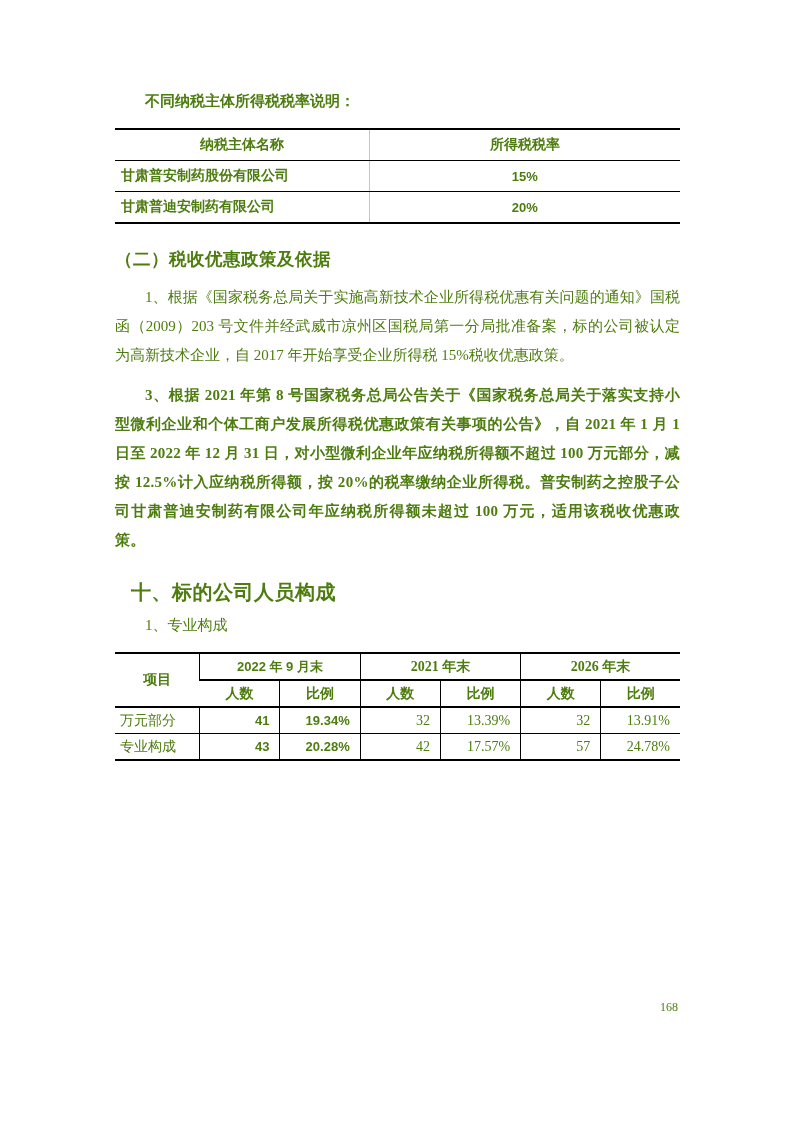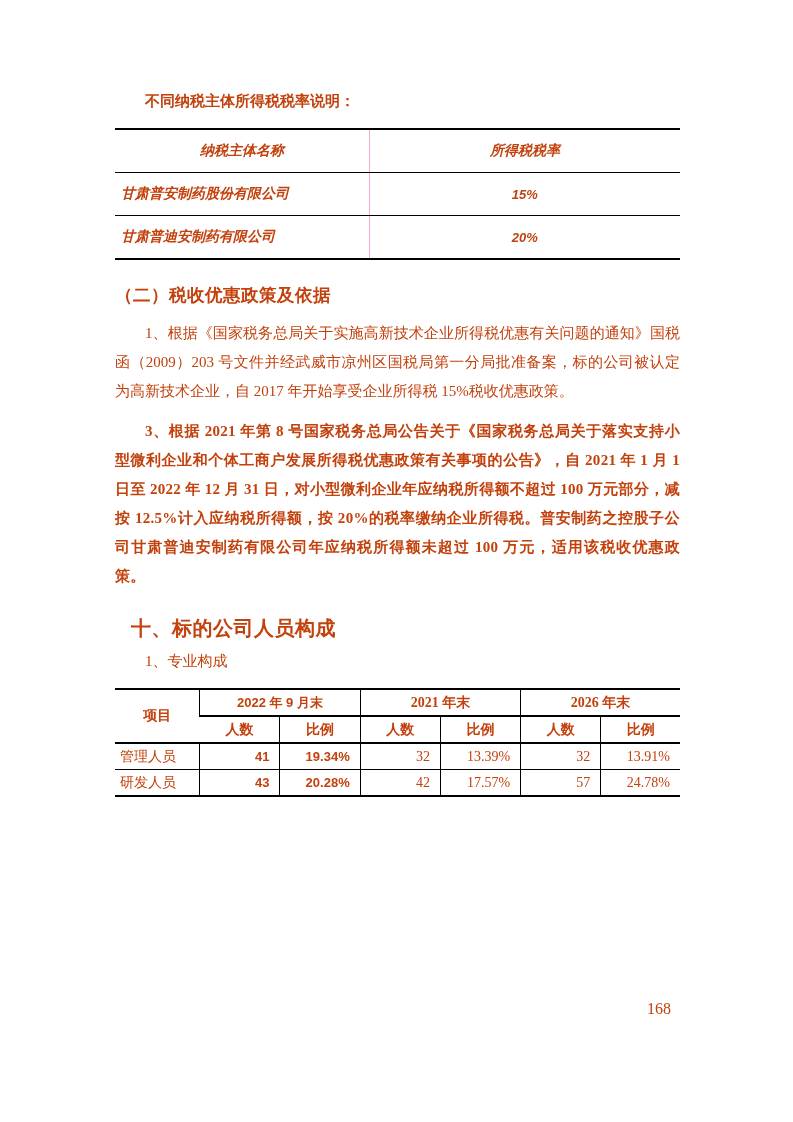--- a/index.html
+++ b/index.html
@@ -6,21 +6,21 @@
     margin: 0;
     padding: 0;
     background: #ffffff;
   }
   .page {
     position: relative;
     width: 793px;
     height: 1122px;
     margin: 0 auto;
     background: #ffffff;
-    color: #c2410c;
+    color: #4d7c0f;
     font-family: "Liberation Serif", "DejaVu Serif", serif;
     box-sizing: border-box;
     padding: 0 113px 0 115px;
     overflow: hidden;
   }
 
   
   .doc-note {
     margin: 0;
     padding-top: 90px;
@@ -71,24 +71,23 @@
     table-layout: fixed;
   }
   .tax-table {
     margin-top: 16px;
     border-top: 2.5px solid #000;
     border-bottom: 2.5px solid #000;
     font-size: 14px;
   }
   .tax-table th, .tax-table td {
     border-bottom: 1px solid #000;
-    padding: 12px 6px;
+    padding: 6px 6px;
     height: 17px;
     font-weight: 700;
-    font-style: italic;
   }
   .tax-table th { text-align: center; }
   .tax-table td.name { text-align: left; padding-left: 6px; }
   .tax-table td.rate { text-align: center; font-family: "Liberation Sans", sans-serif; font-size: 13px; }
   .tax-table th + th, .tax-table td + td { border-left: 1px solid #f9a8d4; }
 
   .staff-table {
     margin-top: 10px;
     border-top: 2.5px solid #000;
     border-bottom: 2.5px solid #000;
@@ -103,22 +102,22 @@
   .staff-table th.item-head { border-bottom-width: 2px; }
   .staff-table td.item { text-align: left; padding-left: 5px; }
   .staff-table td.num { text-align: right; padding-right: 10px; }
   .staff-table .v2022 { font-weight: 700; font-family: "Liberation Sans", sans-serif; font-size: 13px; }
   .staff-table th + th, .staff-table td + td { border-left: 1px solid #000; }
   .staff-table th[rowspan] { border-left: none; }
 
   .page-number {
     position: absolute;
     top: 1000px;
-    right: 122px;
-    font-size: 16px;
+    right: 115px;
+    font-size: 12px;
   }
 </style>
 </head>
 <body>
 
 <div class="page">
 
   <p class="doc-note">不同纳税主体所得税税率说明：</p>
 
   <table class="tax-table">
@@ -175,30 +174,30 @@
         <th>人数</th>
         <th>比例</th>
         <th>人数</th>
         <th>比例</th>
         <th>人数</th>
         <th>比例</th>
       </tr>
     </thead>
     <tbody>
       <tr>
-        <td class="item">管理人员</td>
+        <td class="item">万元部分</td>
         <td class="num v2022">41</td>
         <td class="num v2022">19.34%</td>
         <td class="num">32</td>
         <td class="num">13.39%</td>
         <td class="num">32</td>
         <td class="num">13.91%</td>
       </tr>
       <tr>
-        <td class="item">研发人员</td>
+        <td class="item">专业构成</td>
         <td class="num v2022">43</td>
         <td class="num v2022">20.28%</td>
         <td class="num">42</td>
         <td class="num">17.57%</td>
         <td class="num">57</td>
         <td class="num">24.78%</td>
       </tr>
     </tbody>
   </table>
 

